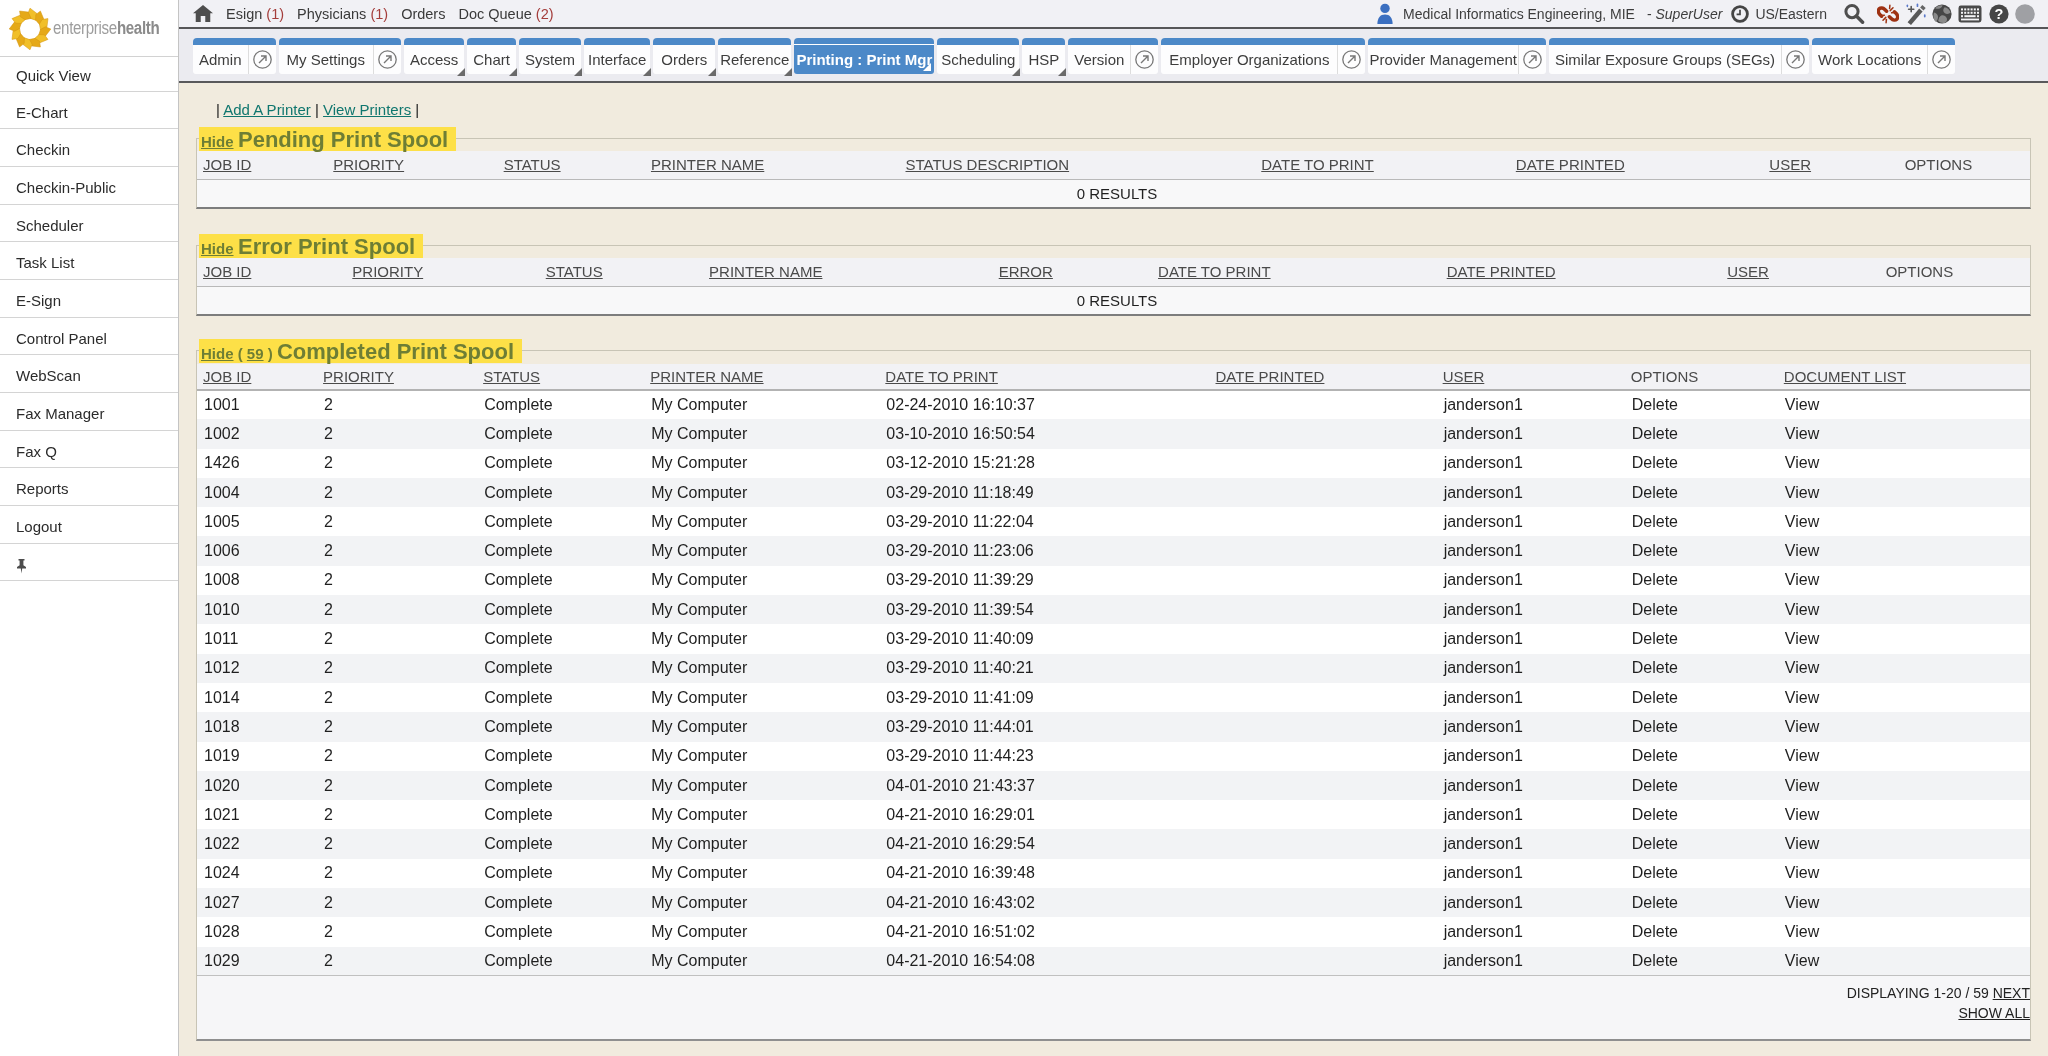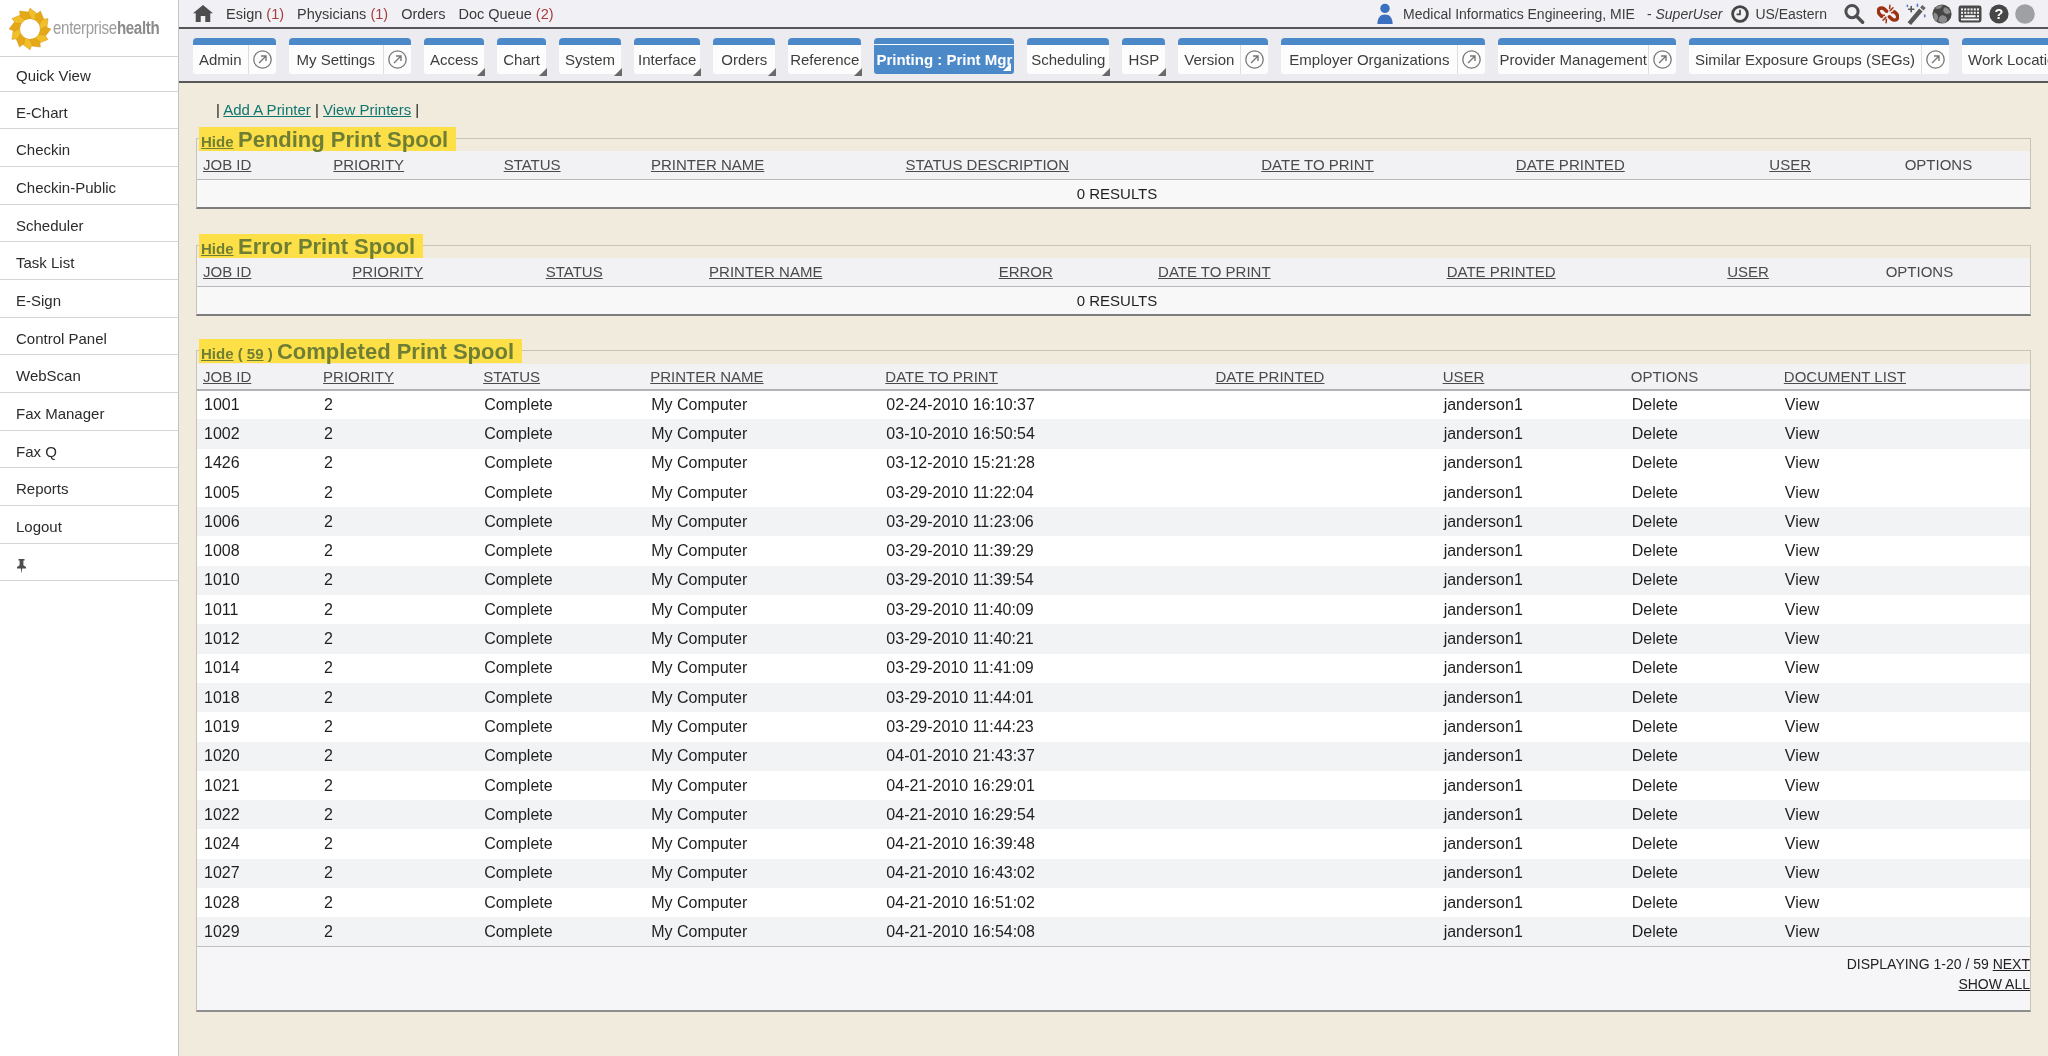--- a/index.html
+++ b/index.html
@@ -11,21 +11,21 @@
 #menu { list-style:none; }
 #menu li { height:37.7px; line-height:42.5px; border-bottom:1px solid #d4d4d4; padding-left:16px; font-size:15px; color:#2b2b2b; }
 #menu li:first-child { height:34.5px; line-height:38px; }
 #pinrow { height:37.7px; border-bottom:1px solid #d4d4d4; padding:15px 0 0 15px; }
 #topbar { position:absolute; left:179px; top:0; right:0; height:29px; background:#f1f1f5; border-bottom:2px solid #565658; }
 #topnav { position:absolute; left:14px; top:0; height:27px; display:flex; align-items:center; }
 #topnav .lnk { font-size:14.5px; color:#3a3a3a; margin-left:13px; }
 #topnav .cnt { color:#a43d3b; }
 #topright { position:absolute; right:13px; top:0; height:27px; display:flex; align-items:center; }
 #topright .txt { font-size:14px; color:#3d3d3d; }
-#tabstrip { position:absolute; left:179px; top:29px; right:0; height:54px; background:#ebebf0; border-bottom:2px solid #59595b; white-space:nowrap; display:flex; padding-left:14px; column-gap:13px; overflow:hidden; }
+#tabstrip { position:absolute; left:179px; top:29px; right:0; height:54px; background:#ebebf0; border-bottom:2px solid #59595b; white-space:nowrap; display:flex; padding-left:14px; column-gap:3px; overflow:hidden; }
 .tab { display:inline-block; flex:0 0 auto; margin:9px 0 0 0; position:relative; height:36px; }
 .tabcap { display:block; height:7px; background:#4c89c8; border-radius:4px 4px 0 0; }
 .tabbody { height:29px; background:#fdfdfe; border-radius:0 0 3px 3px; display:flex; align-items:center; font-size:15px; color:#3d3d3d; }
 .tabbody .lbl { padding:0 6px; }
 .tabbody .icon { border-left:1px solid #ddd; padding:0 4px; display:flex; align-items:center; height:100%; }
 .tab.dd::after { content:""; position:absolute; right:-1px; bottom:-2px; width:0; height:0; border-left:8px solid transparent; border-bottom:8px solid #6a6a6a; }
 .tab.active .tabcap { border-bottom:1px solid #fff; }
 .tab.active .tabbody { background:#4c89c8; color:#fff; font-weight:bold; }
 .tab.active::after { content:""; position:absolute; right:3px; bottom:3px; width:0; height:0; border-left:8px solid transparent; border-bottom:8px solid #fff; }
 #content { position:absolute; left:179px; top:83px; right:0; bottom:0; background:#f1ebde; }
@@ -450,20 +450,31 @@
             <td>1426</td>
             <td>2</td>
             <td>Complete</td>
             <td>My Computer</td>
             <td>03-12-2010 15:21:28</td>
             <td></td>
             <td>janderson1</td>
             <td>Delete</td>
             <td>View</td>
           </tr>
+      <tr class="even">
+            <td>1004</td>
+            <td>2</td>
+            <td>Complete</td>
+            <td>My Computer</td>
+            <td>03-29-2010 11:18:49</td>
+            <td></td>
+            <td>janderson1</td>
+            <td>Delete</td>
+            <td>View</td>
+          </tr>
       <tr class="odd">
             <td>1005</td>
             <td>2</td>
             <td>Complete</td>
             <td>My Computer</td>
             <td>03-29-2010 11:22:04</td>
             <td></td>
             <td>janderson1</td>
             <td>Delete</td>
             <td>View</td>

